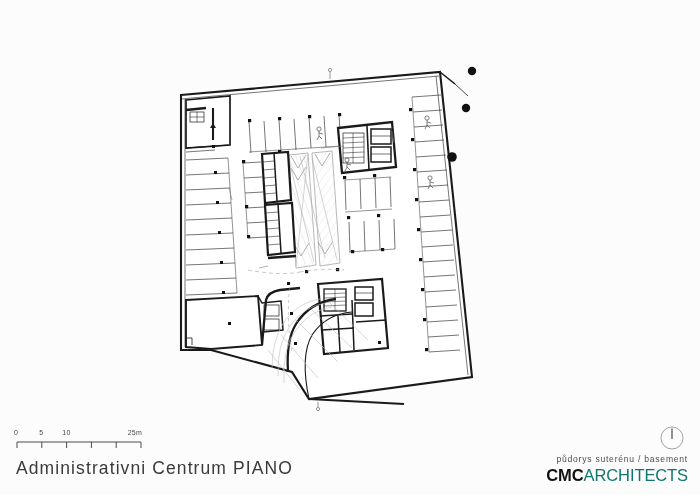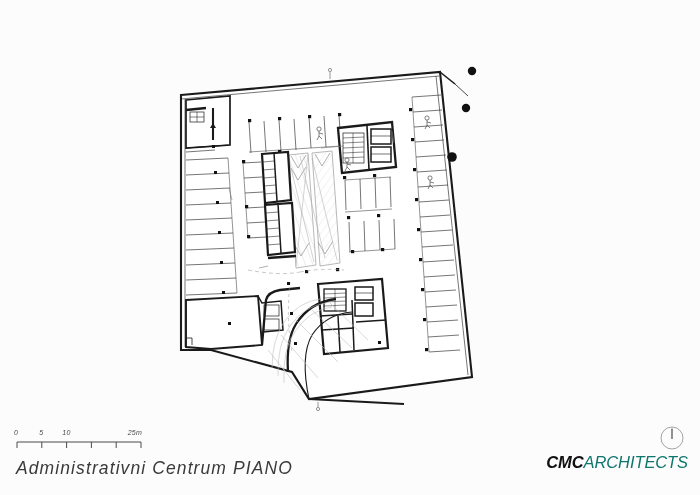--- a/index.html
+++ b/index.html
@@ -8,21 +8,20 @@
     padding: 0;
     background: #ffffff;
   }
   #page {
     position: relative;
     width: 700px;
     height: 495px;
     background: #fcfcfc;
     font-family: "Liberation Sans", sans-serif;
     overflow: hidden;
-    font-style: italic;
   }
 
   
   #plan-svg {
     position: absolute;
     left: 0;
     top: 0;
     width: 700px;
     height: 495px;
     display: block;
@@ -442,18 +441,19 @@
     </svg>
   </div>
 
   <div id="project-title">Administrativni Centrum PIANO</div>
 
   <div id="caption-block">
     <svg id="north-arrow" width="28" height="28" viewBox="0 0 28 28">
       <circle cx="14" cy="14" r="11" fill="none" stroke="#8c8c8c" stroke-width="0.8"></circle>
       <line x1="14" y1="4.5" x2="14" y2="15" stroke="#3a3a3a" stroke-width="1.1"></line>
     </svg>
+    <div id="sheet-caption">půdorys suterénu / basement</div>
     <div id="logo">
       <span class="logo-cmc">CMC</span><span class="logo-architects">ARCHITECTS</span>
     </div>
   </div>
 
 </div>
 
 </body></html>

